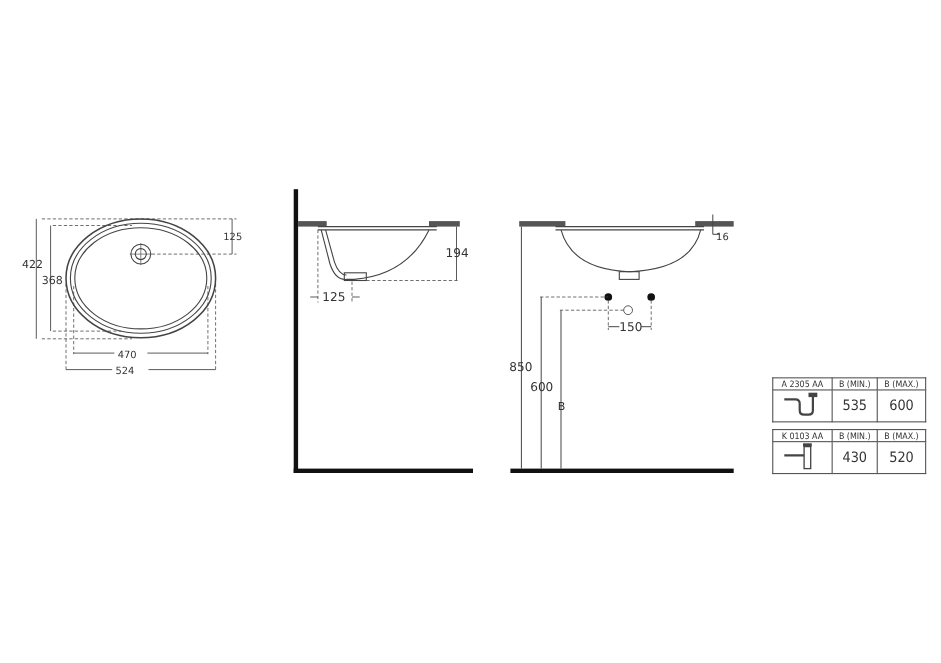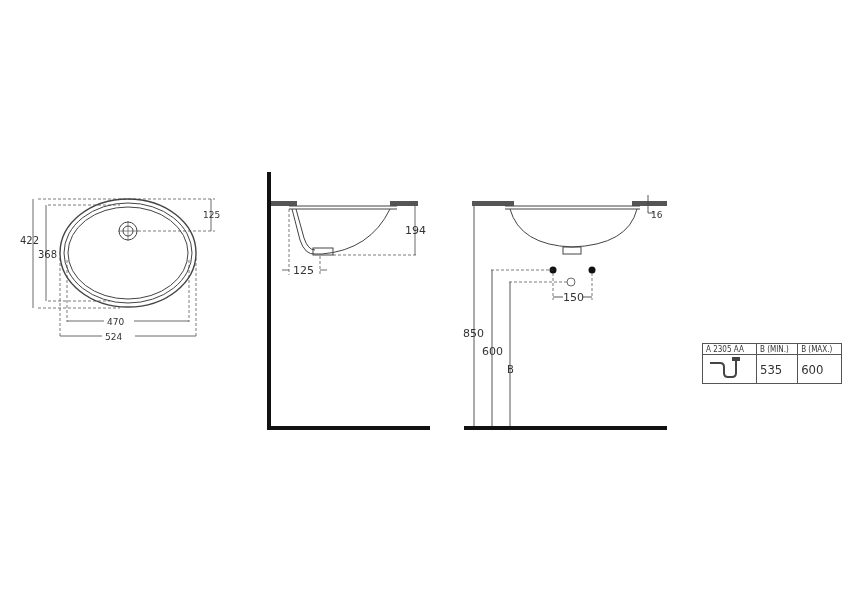--- a/index.html
+++ b/index.html
@@ -2,21 +2,21 @@
 <html><head>
 <meta charset="utf-8">
 <style>
   html, body { margin: 0; padding: 0; background: #ffffff; }
   body { width: 855px; height: 603px; position: relative; overflow: hidden;
          font-family: "DejaVu Sans", sans-serif; }
   svg { position: absolute; left: 0; top: 0; }
   .dim { font-family: "DejaVu Sans", sans-serif; fill: #333; }
   .tbl { position: absolute; left: 702px; top: 343px; width: 140px;
          font-family: "DejaVu Sans Condensed", "DejaVu Sans", sans-serif; font-size: 8px; color: #333; }
-  .tbl table { border-collapse: collapse; width: 100%; margin-bottom: 6px; }
+  .tbl table { border-collapse: collapse; width: 100%; margin-bottom: 6px; text-align: center; }
   .tbl td { border: 1px solid #555; padding: 0 3px; height: 10px; white-space: nowrap; }
   .tbl td.img { height: 28px; }
   .tbl td.val { vertical-align: middle; font-size: 13px; }
 </style>
 </head>
 <body>
 
 <svg width="855" height="603" viewBox="0 0 855 603">
 
   <g stroke="#444" fill="none">
@@ -131,13 +131,33 @@
         <svg width="40" height="26" style="position:static" viewBox="0 0 40 26">
           <path d="M4 8 L14 8 Q18 8 18 12 L18 18 Q18 22 22 22 L26 22 Q30 22 30 18 L30 6" fill="none" stroke="#444" stroke-width="2"></path>
           <rect x="26" y="2" width="8" height="4" fill="#444"></rect>
         </svg>
       </td>
       <td class="val">535</td>
       <td class="val">600</td>
     </tr>
   </tbody>
     </table>
+  <table>
+    <tbody>
+        <tr>
+      <td>K 0103 AA</td>
+      <td>B (MIN.)</td>
+      <td>B (MAX.)</td>
+    </tr>
+    <tr>
+      <td class="img">
+        <svg width="40" height="26" style="position:static" viewBox="0 0 40 26">
+          <rect x="22" y="4" width="6" height="20" fill="none" stroke="#444" stroke-width="1.2"></rect>
+          <rect x="21" y="1" width="8" height="3" fill="#444"></rect>
+          <path d="M4 12 L22 12" stroke="#444" stroke-width="2"></path>
+        </svg>
+      </td>
+      <td class="val">430</td>
+      <td class="val">520</td>
+    </tr>
+  </tbody>
+    </table>
 </div>
 
 </body></html>

